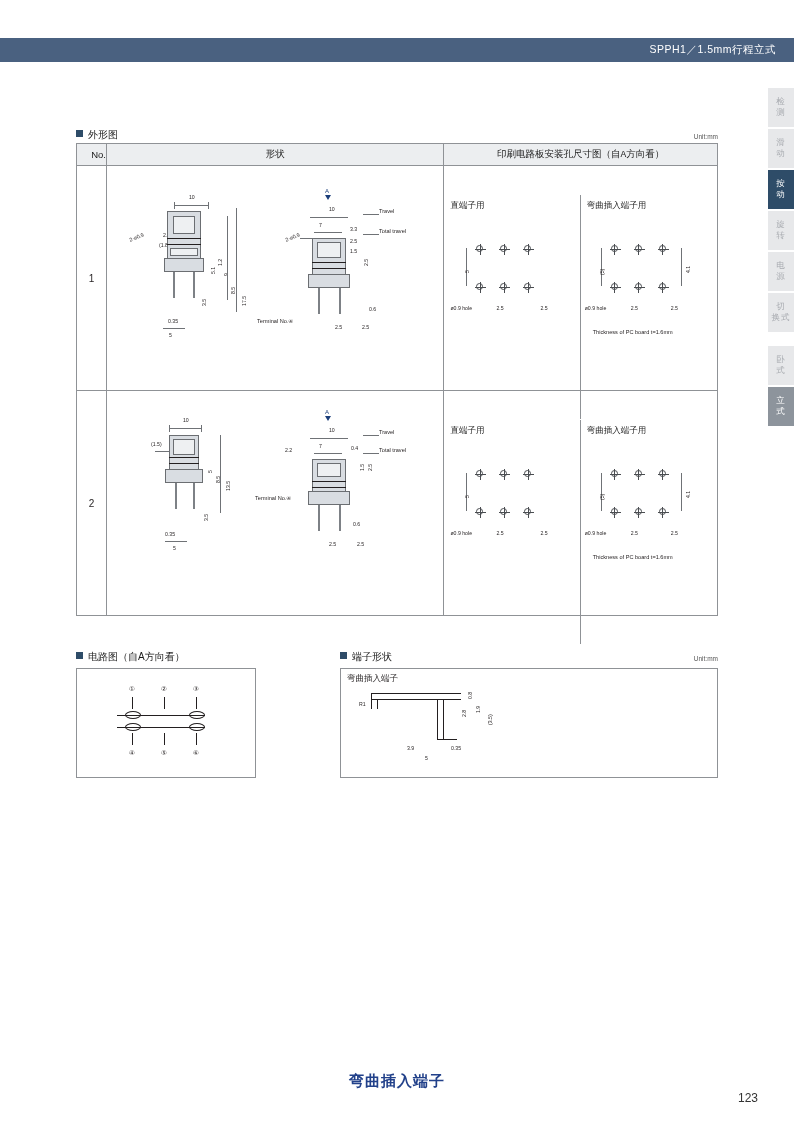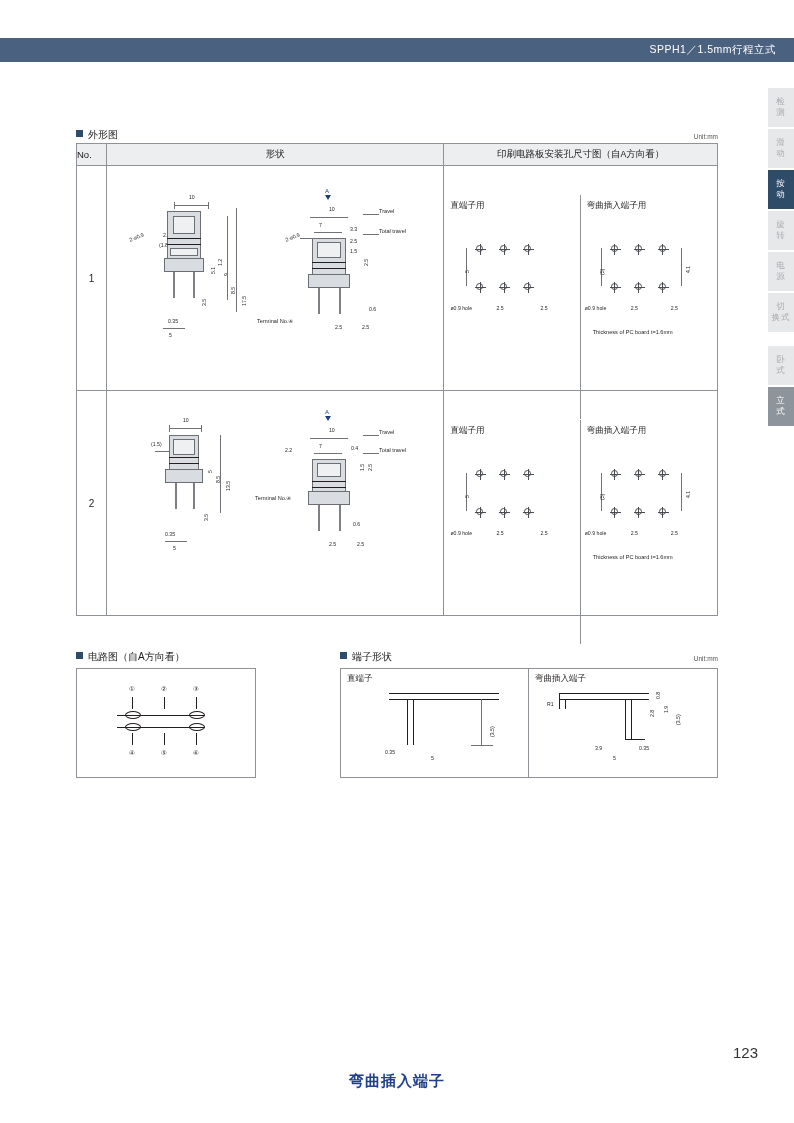--- a/index.html
+++ b/index.html
@@ -63,21 +63,21 @@
     border:1px solid #8f9296;
     padding:0;
   }
   .tbl thead th{
     background:#eceef0;
     font-weight:normal;
     height:22px;
     font-size:9.5px;
     color:#1a1a1a;
   }
-  .col-no{ width:30px; text-align:left; }
+  .col-no{ width:30px; text-align:right; }
   .col-shape{ width:338px; }
   .col-pcb{ width:274px;font-family:Liberation Mono, monospace; }
   .row-body td{ height:225px; vertical-align:top; }
   .cell-no{ text-align:center; vertical-align:middle !important; font-size:10px; }
 
   .pcb-split{ display:flex; height:100%;margin-top:29px; }
   .pcb-half{ flex:1 1 50%; position:relative; }
   .pcb-half.left{ border-right:1px solid #8f9296; }
   .pcb-cap{
     position:absolute; left:6px; top:5px; font-size:8.5px; color:#1a1a1a;
@@ -127,21 +127,21 @@
     position:absolute; border:1px solid #231f20; border-radius:50%;
   }
 
   
   .footer-logo{
     position:absolute; left:0; right:0; top:1072px;
     text-align:center; font-size:15px; font-weight:bold; color:#22418a;
     letter-spacing:1px;
   }
   .footer-page{
-    position:absolute; right:36px; top:1044px; font-size:15px; color:#333;text-align:center;
+    position:absolute; right:36px; top:1091px; font-size:12px; color:#333;text-align:center;
   }
 </style>
 </head>
 <body>
 
 <div class="header-bar">
   <div class="title">SPPH1／1.5mm行程立式</div>
 </div>
 
 <div class="side-tabs">
@@ -441,34 +441,20 @@
   </div>
 </div>
 
 <div class="sec-head" style="left:340px; top:650px;">
   <span class="mark"></span><span>端子形状</span>
 </div>
 <div class="unit" style="right:76px; top:655px;">Unit:mm</div>
 
 <div class="blk blk-term">
   <div class="term-split">
-    <div class="term-half left">
-      <div class="term-cap">直端子</div>
-      <div style="position:relative;width:100%;height:100%;">
-        <div class="ln h" style="left:48px; top:24px; width:110px;"></div>
-        <div class="ln h" style="left:48px; top:30px; width:110px;"></div>
-        <div class="ln v" style="left:66px; top:30px; height:46px;"></div>
-        <div class="ln v" style="left:72px; top:30px; height:46px;"></div>
-        <div class="ln v thin" style="left:140px; top:30px; height:46px;"></div>
-        <div class="ln h thin" style="left:130px; top:76px; width:22px;"></div>
-        <div class="dim v" style="left:148px; top:68px;">(3.5)</div>
-        <div class="dim" style="left:44px; top:80px;">0.35</div>
-        <div class="dim" style="left:90px; top:86px;">5</div>
-      </div>
-    </div>
     <div class="term-half">
       <div class="term-cap">弯曲插入端子</div>
       <div style="position:relative;width:100%;height:100%;">
         <div class="ln h" style="left:30px; top:24px; width:90px;"></div>
         <div class="ln h" style="left:30px; top:30px; width:90px;"></div>
         <div class="ln v" style="left:30px; top:24px; height:16px;"></div>
         <div class="ln v" style="left:36px; top:30px; height:10px;"></div>
         <div class="ln v" style="left:96px; top:30px; height:40px;"></div>
         <div class="ln v" style="left:102px; top:30px; height:40px;"></div>
         <div class="ln h" style="left:96px; top:70px; width:20px;"></div>

